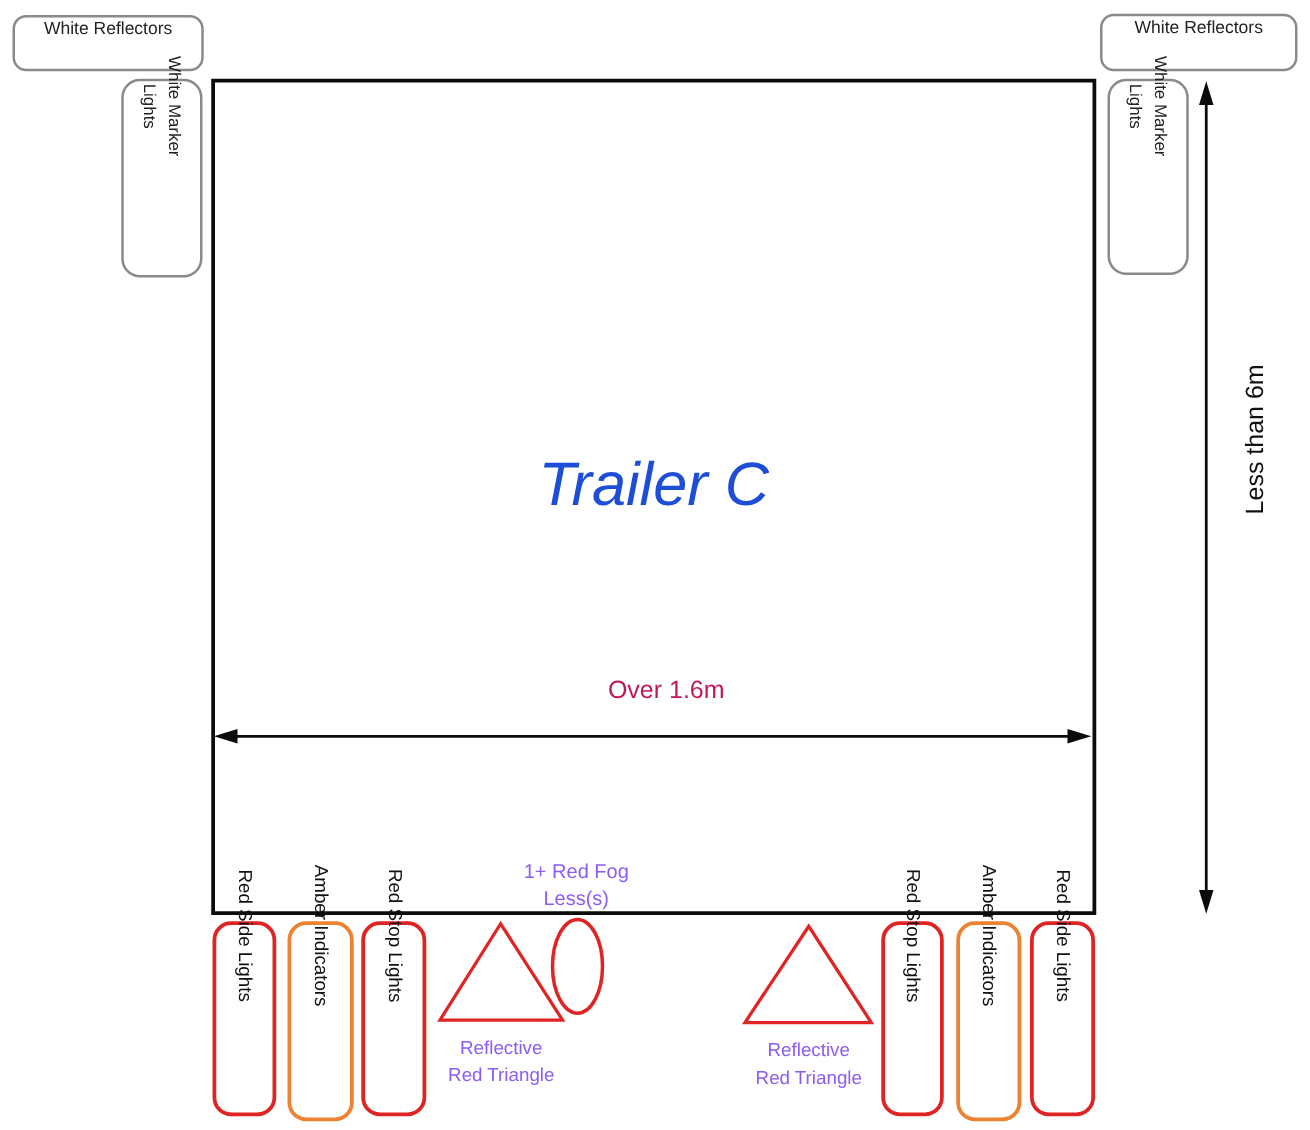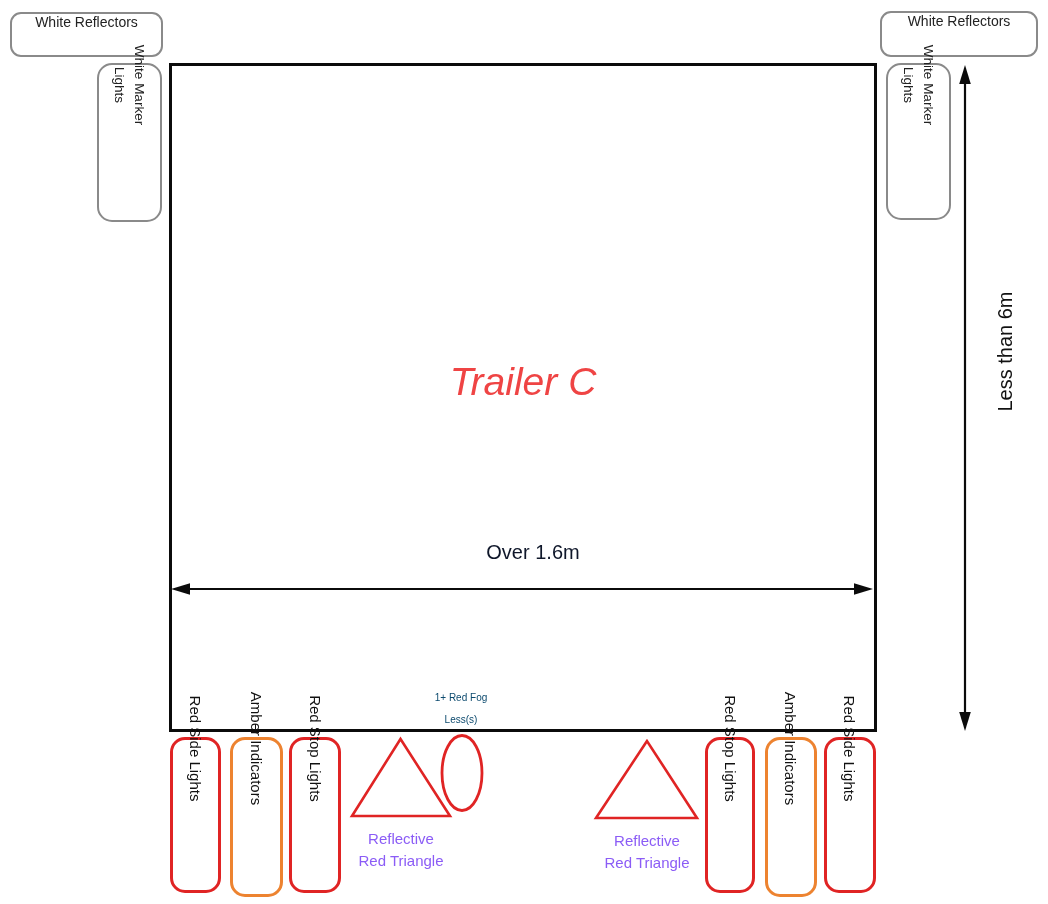--- a/index.html
+++ b/index.html
@@ -26,26 +26,26 @@
   .center-flex{display:flex;align-items:flex-start;justify-content:center;}
   .rot90{transform:rotate(90deg);white-space:nowrap;text-align:center;}
   .rotm90{transform:rotate(-90deg);white-space:nowrap;text-align:center;}
   .line{display:block;}
 
   .reflector-label{font-size:14px;color:#222;}
   .marker-label{font-size:13.5px;line-height:20px;color:#222;}
   .vlight-label{font-size:15px;color:#111;}
 
   .trailer-rect{left:169px;top:63px;width:708px;height:669px;border:3px solid var(--ink);background:transparent;}
-  .trailer-title{left:169px;top:360px;width:708px;text-align:center;font-size:39px;font-style:italic;color:#ef4444;}
-  .width-label{left:169px;top:541px;width:708px;text-align:center;font-size:20px;color:#0f172a;padding-left:20px;}
+  .trailer-title{left:169px;top:360px;width:708px;text-align:center;font-size:49px;font-style:italic;color:#1d4ed8;}
+  .width-label{left:169px;top:541px;width:708px;text-align:center;font-size:20px;color:#be185d;padding-left:20px;}
   .length-label-wrap{left:953px;top:340px;width:104px;height:200px;}
   .length-label{font-size:20px;color:#111;}
 
-  .fog-label{left:380px;top:687px;width:162px;text-align:center;font-size:10px;line-height:22px;color:#0c4a6e;}
+  .fog-label{left:380px;top:687px;width:162px;text-align:center;font-size:16px;line-height:22px;color:#8b5cf6;}
   .tri-label{width:144px;text-align:center;font-size:15px;line-height:21.5px;color:#8b5cf6;}
   .numberplate{left:487px;top:740px;width:110px;height:52px;flex-direction:column;}
   .numberplate-text{font-size:12px;line-height:16px;text-align:center;color:#111;}
 </style>
 </head>
 <body>
 
 <div class="canvas">
 
   <svg class="overlay">

